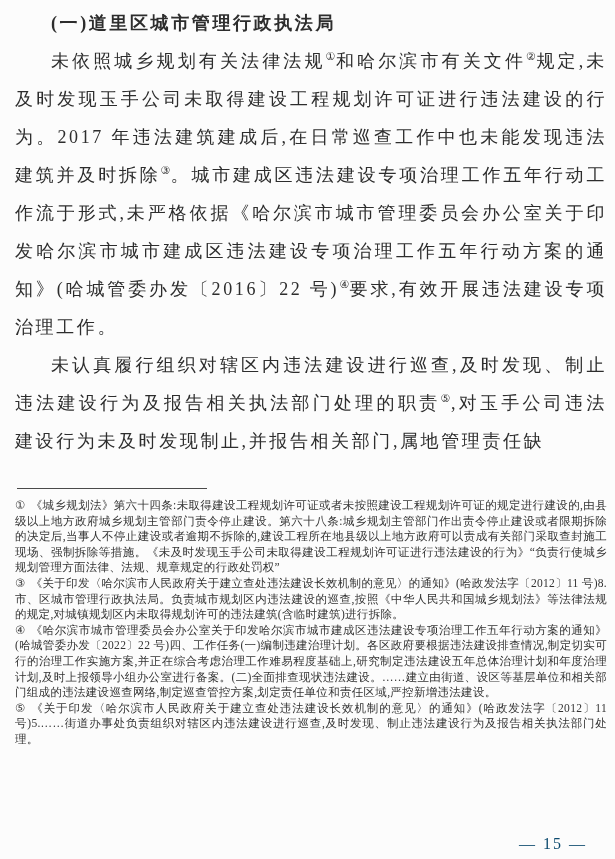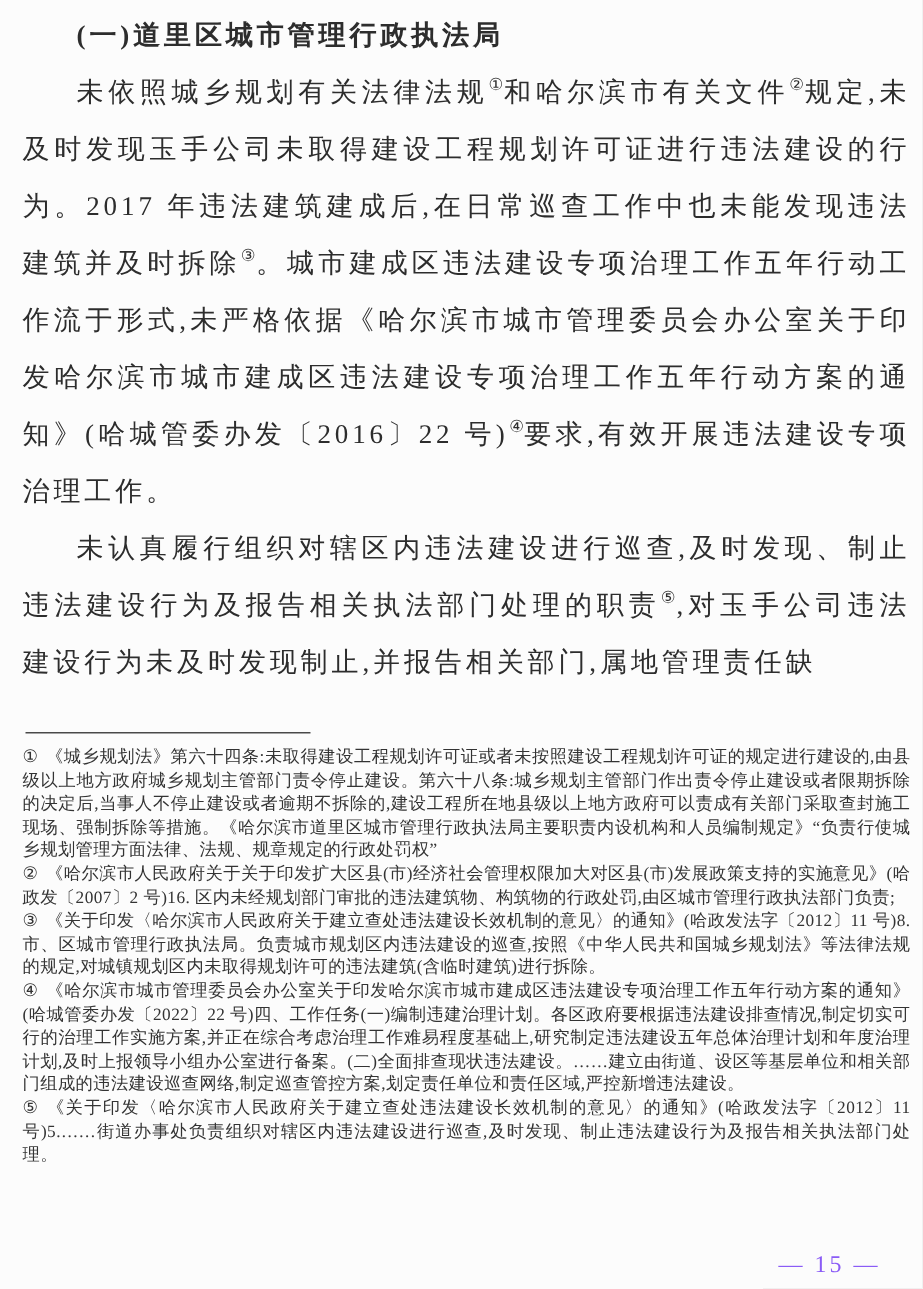--- a/index.html
+++ b/index.html
@@ -53,21 +53,21 @@
     margin: 0 0 9px 2px;
   }
   .footnote { margin: 0; }
   .fn-marker { margin-right: 5px; }
   .page-footer {
     position: absolute;
     right: 28px;
     bottom: 6px;
     font-size: 16px;
     letter-spacing: 2px;
-    color: #8b5cf6;
+    color: #0c4a6e;
   }
 </style>
 </head>
 <body>
 
 <div class="page">
 
   <div class="docbody">
 
     <h2 class="doc-heading">(一)道里区城市管理行政执法局</h2>
@@ -75,23 +75,22 @@
     <p class="doc-para"><span>未依照城乡规划有关法律法规</span><sup class="fnref">①</sup><span>和哈尔滨市有关文件</span><sup class="fnref">②</sup><span>规定,未及时发现玉手公司未取得建设工程规划许可证进行违法建设的行为。2017 年违法建筑建成后,在日常巡查工作中也未能发现违法建筑并及时拆除</span><sup class="fnref">③</sup><span>。城市建成区违法建设专项治理工作五年行动工作流于形式,未严格依据《哈尔滨市城市管理委员会办公室关于印发哈尔滨市城市建成区违法建设专项治理工作五年行动方案的通知》(哈城管委办发〔2016〕22 号)</span><sup class="fnref">④</sup><span>要求,有效开展违法建设专项治理工作。</span></p>
 
 
     <p class="doc-para"><span>未认真履行组织对辖区内违法建设进行巡查,及时发现、制止违法建设行为及报告相关执法部门处理的职责</span><sup class="fnref">⑤</sup><span>,对玉手公司违法建设行为未及时发现制止,并报告相关部门,属地管理责任缺</span></p>
 
   </div>
 
   <div class="footnotes">
     <div class="fn-rule"></div>
 
-    <p class="footnote"><span class="fn-marker">①</span><span>《城乡规划法》第六十四条:未取得建设工程规划许可证或者未按照建设工程规划许可证的规定进行建设的,由县级以上地方政府城乡规划主管部门责令停止建设。第六十八条:城乡规划主管部门作出责令停止建设或者限期拆除的决定后,当事人不停止建设或者逾期不拆除的,建设工程所在地县级以上地方政府可以责成有关部门采取查封施工现场、强制拆除等措施。《哈尔滨市道里区城市管理行政执法局主要职责内设机构和人员编制规定》“负责行使城乡规划管理方面法律、法规、规章规定的行政处罚权”</span></p>
+    <p class="footnote"><span class="fn-marker">①</span><span>《城乡规划法》第六十四条:未取得建设工程规划许可证或者未按照建设工程规划许可证的规定进行建设的,由县级以上地方政府城乡规划主管部门责令停止建设。第六十八条:城乡规划主管部门作出责令停止建设或者限期拆除的决定后,当事人不停止建设或者逾期不拆除的,建设工程所在地县级以上地方政府可以责成有关部门采取查封施工现场、强制拆除等措施。《未及时发现玉手公司未取得建设工程规划许可证进行违法建设的行为》“负责行使城乡规划管理方面法律、法规、规章规定的行政处罚权”</span></p>
 
-    <p class="footnote"><span class="fn-marker">②</span><span>《哈尔滨市人民政府关于关于印发扩大区县(市)经济社会管理权限加大对区县(市)发展政策支持的实施意见》(哈政发〔2007〕2 号)16. 区内未经规划部门审批的违法建筑物、构筑物的行政处罚,由区城市管理行政执法部门负责;</span></p>
 
     <p class="footnote"><span class="fn-marker">③</span><span>《关于印发〈哈尔滨市人民政府关于建立查处违法建设长效机制的意见〉的通知》(哈政发法字〔2012〕11 号)8. 市、区城市管理行政执法局。负责城市规划区内违法建设的巡查,按照《中华人民共和国城乡规划法》等法律法规的规定,对城镇规划区内未取得规划许可的违法建筑(含临时建筑)进行拆除。</span></p>
 
     <p class="footnote"><span class="fn-marker">④</span><span>《哈尔滨市城市管理委员会办公室关于印发哈尔滨市城市建成区违法建设专项治理工作五年行动方案的通知》(哈城管委办发〔2022〕22 号)四、工作任务(一)编制违建治理计划。各区政府要根据违法建设排查情况,制定切实可行的治理工作实施方案,并正在综合考虑治理工作难易程度基础上,研究制定违法建设五年总体治理计划和年度治理计划,及时上报领导小组办公室进行备案。(二)全面排查现状违法建设。……建立由街道、设区等基层单位和相关部门组成的违法建设巡查网络,制定巡查管控方案,划定责任单位和责任区域,严控新增违法建设。</span></p>
 
     <p class="footnote"><span class="fn-marker">⑤</span><span>《关于印发〈哈尔滨市人民政府关于建立查处违法建设长效机制的意见〉的通知》(哈政发法字〔2012〕11 号)5.……街道办事处负责组织对辖区内违法建设进行巡查,及时发现、制止违法建设行为及报告相关执法部门处理。</span></p>
   </div>
 
   <div class="page-footer">— 15 —</div>
 

